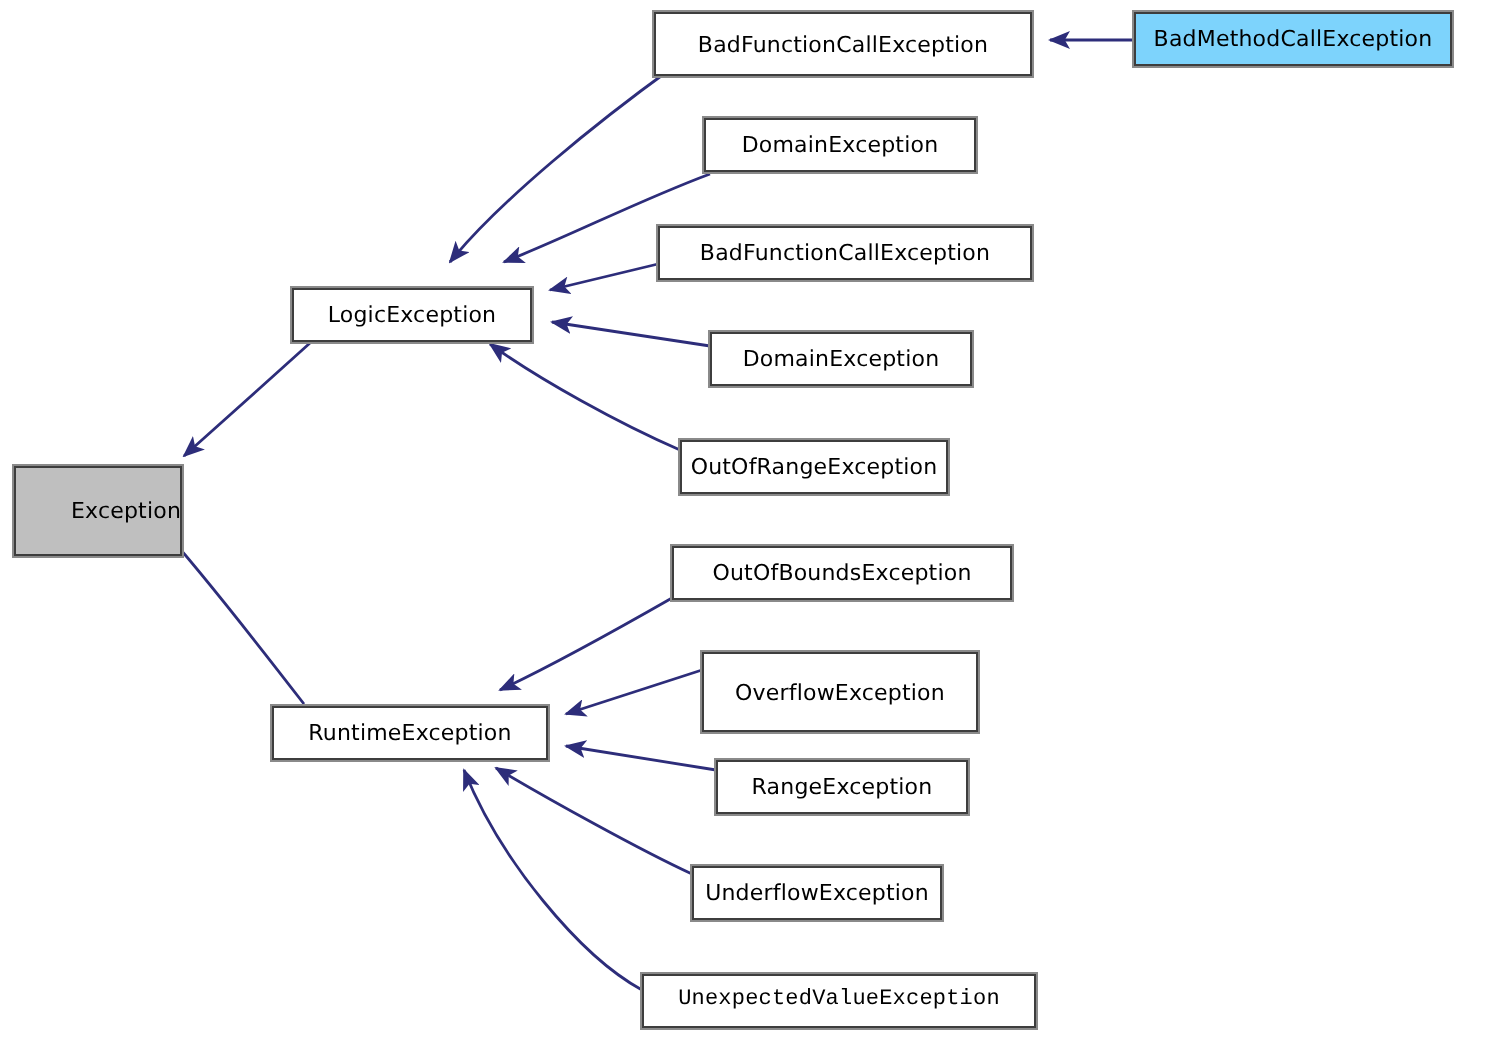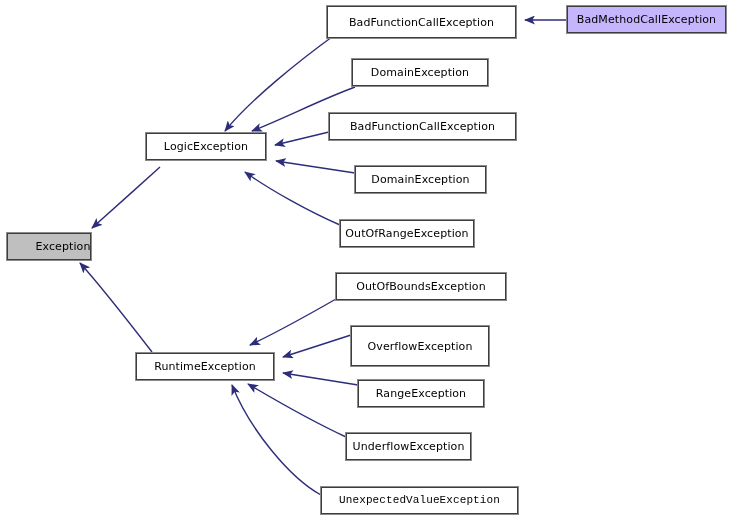--- a/index.html
+++ b/index.html
@@ -71,33 +71,33 @@
         <path d="M 567 20 L 525 20" fill="none" stroke="#2d2d7a" stroke-width="1.4" marker-end="url(#arrowhead)"></path>
         <path d="M 336 299 C 315 311, 280 331, 250 345" fill="none" stroke="#2d2d7a" stroke-width="1.4" marker-end="url(#arrowhead)"></path>
         <path d="M 351 335 L 283 357" fill="none" stroke="#2d2d7a" stroke-width="1.4" marker-end="url(#arrowhead)"></path>
         <path d="M 358 385 L 283 373" fill="none" stroke="#2d2d7a" stroke-width="1.4" marker-end="url(#arrowhead)"></path>
         <path d="M 346 437 C 320 425, 275 400, 248 384" fill="none" stroke="#2d2d7a" stroke-width="1.4" marker-end="url(#arrowhead)"></path>
         <path d="M 321 495 C 290 478, 250 430, 232 385" fill="none" stroke="#2d2d7a" stroke-width="1.4" marker-end="url(#arrowhead)"></path>
       </g>
   </svg>
 
   <div id="nodes-layer">
-      <div class="node root-node" style="left: 7px; top: 233px; width: 84px; height: 27px; border-color: rgb(61, 61, 61); outline-color: rgb(138, 138, 138); background: rgb(191, 191, 191); color: rgb(0, 0, 0); padding-left: 28px;">
+      <div class="node root-node" style="left: 7px; top: 233px; width: 84px; height: 45px; border-color: rgb(61, 61, 61); outline-color: rgb(138, 138, 138); background: rgb(191, 191, 191); color: rgb(0, 0, 0); padding-left: 28px;">
         <span class="node-label">Exception</span>
       </div>
-      <div class="node" style="left: 146px; top: 133px; width: 120px; height: 27px; border-color: rgb(61, 61, 61); outline-color: rgb(138, 138, 138); background: rgb(255, 255, 255); color: rgb(0, 0, 0);">
+      <div class="node" style="left: 146px; top: 144px; width: 120px; height: 27px; border-color: rgb(61, 61, 61); outline-color: rgb(138, 138, 138); background: rgb(255, 255, 255); color: rgb(0, 0, 0);">
         <span class="node-label">LogicException</span>
       </div>
       <div class="node" style="left: 136px; top: 353px; width: 138px; height: 27px; border-color: rgb(61, 61, 61); outline-color: rgb(138, 138, 138); background: rgb(255, 255, 255); color: rgb(0, 0, 0);">
         <span class="node-label">RuntimeException</span>
       </div>
       <div class="node" style="left: 327px; top: 6px; width: 189px; height: 32px; border-color: rgb(61, 61, 61); outline-color: rgb(138, 138, 138); background: rgb(255, 255, 255); color: rgb(0, 0, 0);">
         <span class="node-label">BadFunctionCallException</span>
       </div>
-      <div class="node" style="left: 567px; top: 6px; width: 159px; height: 27px; border-color: rgb(61, 61, 61); outline-color: rgb(138, 138, 138); background: #c4b5fd; color: rgb(0, 0, 0);">
+      <div class="node" style="left: 567px; top: 6px; width: 159px; height: 27px; border-color: rgb(61, 61, 61); outline-color: rgb(138, 138, 138); background: #7dd3fc; color: rgb(0, 0, 0);">
         <span class="node-label">BadMethodCallException</span>
       </div>
       <div class="node" style="left: 352px; top: 59px; width: 136px; height: 27px; border-color: rgb(61, 61, 61); outline-color: rgb(138, 138, 138); background: rgb(255, 255, 255); color: rgb(0, 0, 0);">
         <span class="node-label">DomainException</span>
       </div>
       <div class="node" style="left: 329px; top: 113px; width: 187px; height: 27px; border-color: rgb(61, 61, 61); outline-color: rgb(138, 138, 138); background: rgb(255, 255, 255); color: rgb(0, 0, 0);">
         <span class="node-label">BadFunctionCallException</span>
       </div>
       <div class="node" style="left: 355px; top: 166px; width: 131px; height: 27px; border-color: rgb(61, 61, 61); outline-color: rgb(138, 138, 138); background: rgb(255, 255, 255); color: rgb(0, 0, 0);">
         <span class="node-label">DomainException</span>

